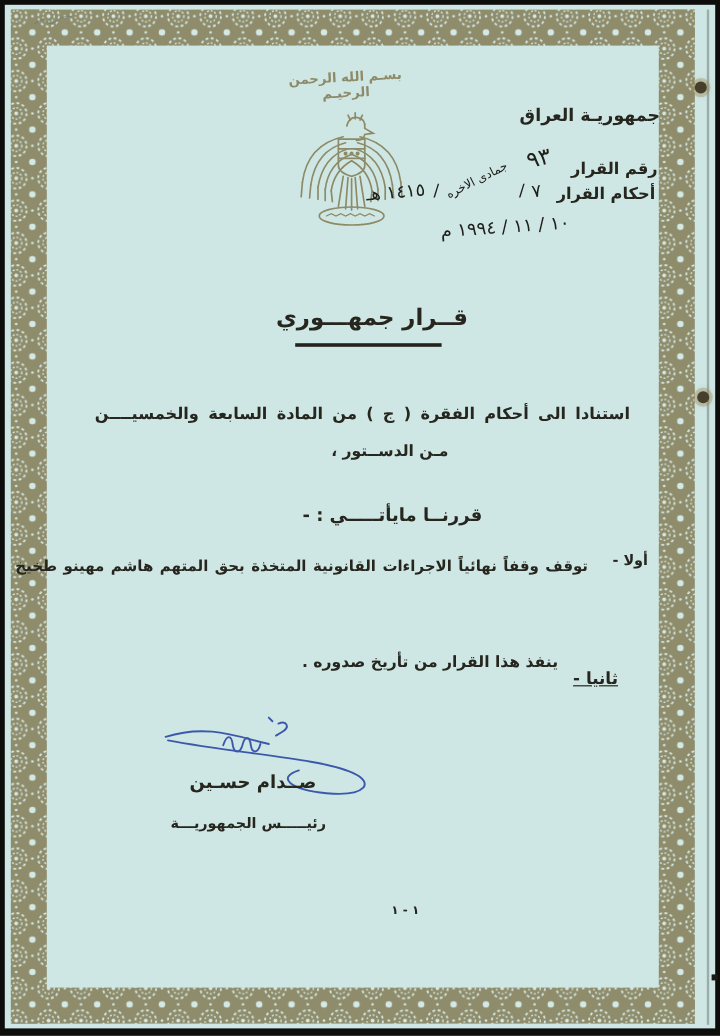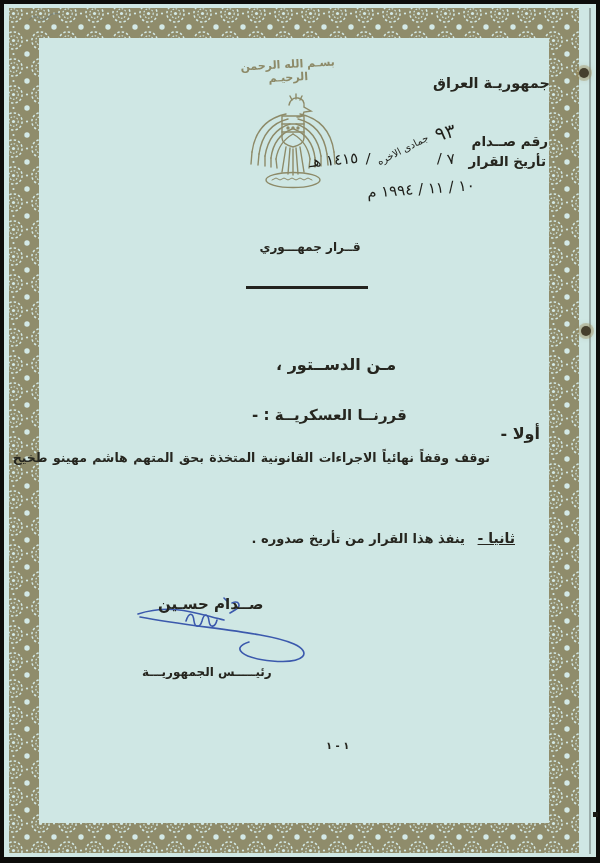--- a/index.html
+++ b/index.html
@@ -6,21 +6,21 @@
   .canvas{position:relative;width:600px;height:863px;background:#0d0d0b;overflow:hidden;
           font-family:"DejaVu Sans",sans-serif;}
   .paper{position:absolute;left:4px;top:4px;width:592px;height:853px;background:#cfe7e4;}
   .frame-svg{position:absolute;left:0;top:0;}
   .edge-line{position:absolute;left:589px;top:8px;width:2px;height:846px;background:#7f8e8b;opacity:.65;}
   .hole{position:absolute;width:10px;height:10px;border-radius:50%;background:#463f2d;
         box-shadow:0 0 0 3px rgba(158,138,84,.35), 0 0 6px rgba(120,100,50,.5);}
   .speck{position:absolute;left:593px;top:812px;width:5px;height:5px;background:#191915;}
 
   .t{position:absolute;color:#26261f;white-space:nowrap;direction:rtl;line-height:1.25;}
-  .b{font-weight:700;}
+  .b{font-weight:700;margin-top:14px;}
   .hw{font-weight:400;color:#20201b;}
   .center{text-align:center;}
 
   .bismillah{position:absolute;left:222px;top:58px;width:132px;color:#8d8a68;font-size:11px;
              font-weight:700;text-align:center;transform:rotate(-3deg);direction:rtl;}
   .emblem{position:absolute;left:240px;top:92px;}
   .pencil{position:absolute;left:26px;top:6px;opacity:.55;}
 
   .title-rule{position:absolute;left:246px;top:286px;width:122px;height:3px;background:#23231e;}
 
@@ -102,56 +102,57 @@
 
       <ellipse cx="53" cy="88" rx="27" ry="7.5"></ellipse>
       <path d="M32 88 l4 -2 4 2 4 -2 4 2 4 -2 4 2 4 -2 4 2 4 -2 4 2" stroke-width="1"></path>
     </g>
   </svg>
 
   <div class="t b" style="top:74px;right:50px;font-size:14.5px;">جمهوريـة العراق</div>
 
 
   <div class="t" style="top:128px;right:52px;font-size:13.5px;">
-    <span class="b">رقم صــدام</span>
+    <span class="b">رقم القرار</span>
     <span class="hw num-val">٩٣</span>
   </div>
 
   <div class="t" style="top:152px;right:54px;font-size:13.5px;">
-    <span class="b">تأريخ القرار</span>
+    <span class="b">أحكام القرار</span>
     <span class="hw date-day">٧</span>
     <span class="hw date-sep">/</span>
     <span class="hw date-month">جمادى الاخره</span>
     <span class="hw date-sep">/</span>
     <span class="hw date-year">١٤١٥ هـ</span>
   </div>
 
   <div class="t hw greg" style="top:180px;right:125px;font-size:15px;">١٠ /  ١١  / ١٩٩٤ م</div>
 
-  <div class="t b center" style="top:240px;left:230px;width:160px;font-size:12px;">قــرار جمهـــوري</div>
+  <div class="t b center" style="top:240px;left:230px;width:160px;font-size:19px;">قــرار جمهـــوري</div>
   <div class="title-rule"></div>
 
-  <div class="t b" style="top:355px;left:276px;font-size:16px;text-align:right;">مـن الدســتور ،</div>
+  <div class="t b" style="top:323px;right:75px;font-size:13.5px;word-spacing:3px;">استنادا الى أحكام الفقرة ( ج ) من المادة  السابعة والخمسيــــن</div>
+  <div class="t b" style="top:355px;left:276px;font-size:13px;text-align:right;">مـن الدســتور ،</div>
 
-  <div class="t b" style="top:406px;left:252px;font-size:15px;">قررنــا العسكريــة : -</div>
+  <div class="t b" style="top:406px;left:252px;font-size:15px;">قررنــا مايأتـــــي : -</div>
 
-  <div class="t b" style="top:424px;right:60px;font-size:16px;text-align:right;">أولا  -</div>
+  <div class="t b" style="top:446px;right:60px;font-size:12px;text-align:right;">أولا  -</div>
   <div class="t b" style="top:450px;right:110px;font-size:12.5px;word-spacing:1px;">توقف وقفاً نهائياً الاجراءات القانونية المتخذة بحق المتهم هاشم مهينو طخيخ</div>
 
-  <div class="t b" style="top:530px;right:85px;font-size:14px;text-decoration:underline;">ثانيا  -</div>
+  <div class="t b" style="top:544px;right:85px;font-size:14px;text-decoration:underline;">ثانيا  -</div>
   <div class="t b" style="top:531px;right:135px;font-size:13px;">ينفذ هذا القرار من تأريخ صدوره .</div>
 
   <svg class="sig-svg" width="205" height="85" viewBox="0 0 205 85" aria-hidden="true">
     <g stroke="#2f4da8" fill="none" stroke-width="1.6" stroke-linecap="round" opacity="0.92">
       <path d="M10 24 C45 13 70 24 96 30"></path>
       <path d="M58 31 c3 -9 7 -9 8 0 c1 7 6 7 8 0 c2 -8 6 -8 7 0 c1 7 6 7 8 -1"></path>
       <path d="M104 13 c7 -3 10 3 3 7 l-5 3"></path>
       <path d="M96 8 l3 3"></path>
       <path d="M12 27 C70 38 140 42 166 54 C184 62 178 74 144 71 C114 68 102 58 121 52"></path>
     </g>
   </svg>
 
-  <div class="t b" style="top:595px;left:158px;font-size:15px;">صــدام حسـين</div>
+  <div class="t b" style="top:629px;left:158px;font-size:15px;">صــدام حسـين</div>
   <div class="t b" style="top:665px;left:142px;font-size:12px;">رئيـــــس الجمهوريـــة</div>
 
   <div class="t b" style="top:740px;left:326px;font-size:10px;">١ - ١</div>
 
 </div>
 
 </body></html>

